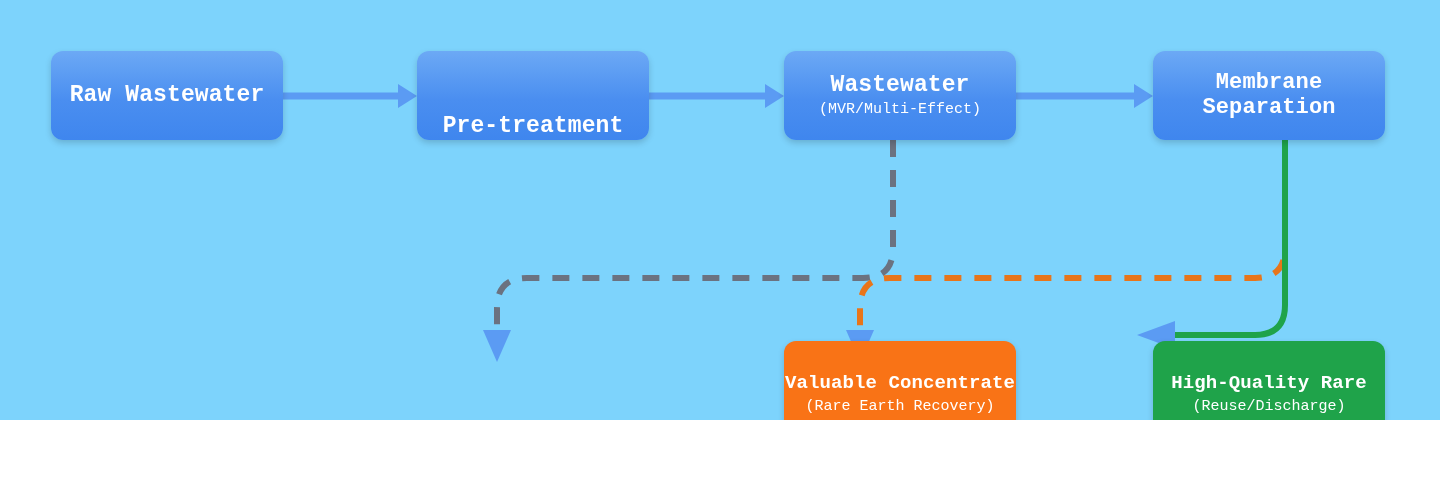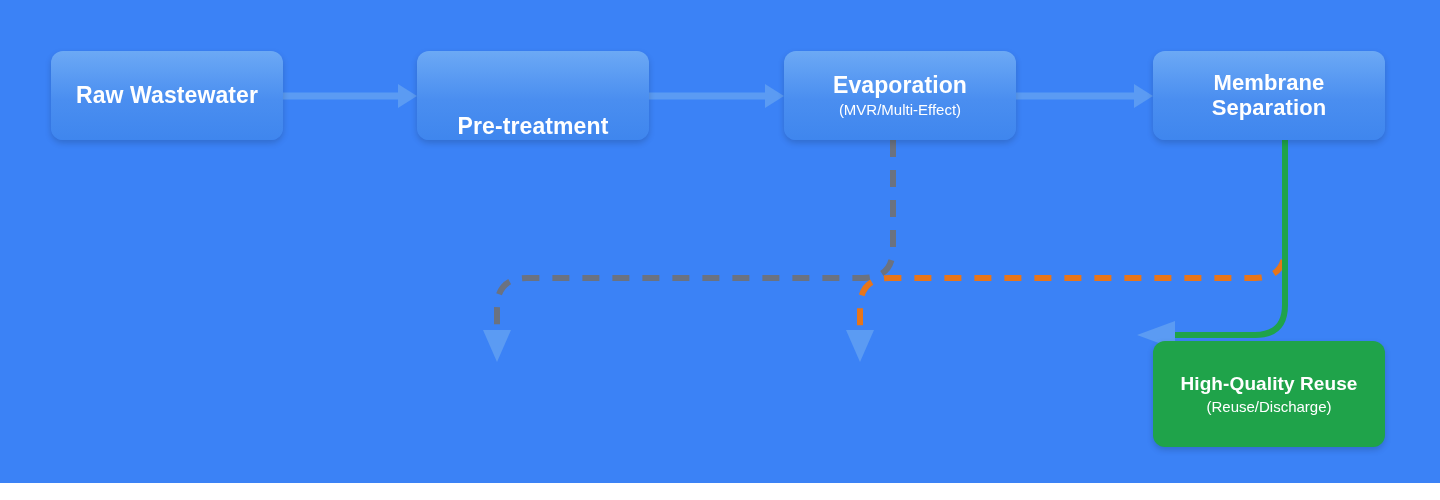--- a/index.html
+++ b/index.html
@@ -3,23 +3,23 @@
 <meta charset="utf-8">
 <style>
   html, body {
     margin: 0;
     padding: 0;
     background: #ffffff;
   }
   #canvas {
     position: relative;
     width: 1440px;
-    height: 483px;
-    background: #3b82f6;
-    font-family: Liberation Sans, sans-serif;
+    height: 420px;
+    background: #7dd3fc;
+    font-family: Liberation Mono, monospace;
     overflow: hidden;
   }
   #edges {
     position: absolute;
     left: 0;
     top: 0;
     width: 1440px;
     height: 500px;
   }
   .node {
@@ -122,29 +122,33 @@
 
   <div class="node blue" id="node-raw-wastewater">
     <div class="title">Raw Wastewater</div>
   </div>
 
   <div class="node blue" id="node-pre-treatment">
     <div class="title">Pre-treatment</div>
   </div>
 
   <div class="node blue" id="node-evaporation">
-    <div class="title">Evaporation</div>
+    <div class="title">Wastewater</div>
     <div class="subtitle">(MVR/Multi-Effect)</div>
   </div>
 
   <div class="node blue" id="node-membrane-separation">
     <div class="title">Membrane</div>
     <div class="title">Separation</div>
   </div>
 
 
+  <div class="node orange" id="node-valuable-concentrate">
+    <div class="title">Valuable Concentrate</div>
+    <div class="subtitle">(Rare Earth Recovery)</div>
+  </div>
 
   <div class="node green" id="node-high-quality-water">
-    <div class="title">High-Quality Reuse</div>
+    <div class="title">High-Quality Rare</div>
     <div class="subtitle">(Reuse/Discharge)</div>
   </div>
 
 </div>
 
 </body></html>

